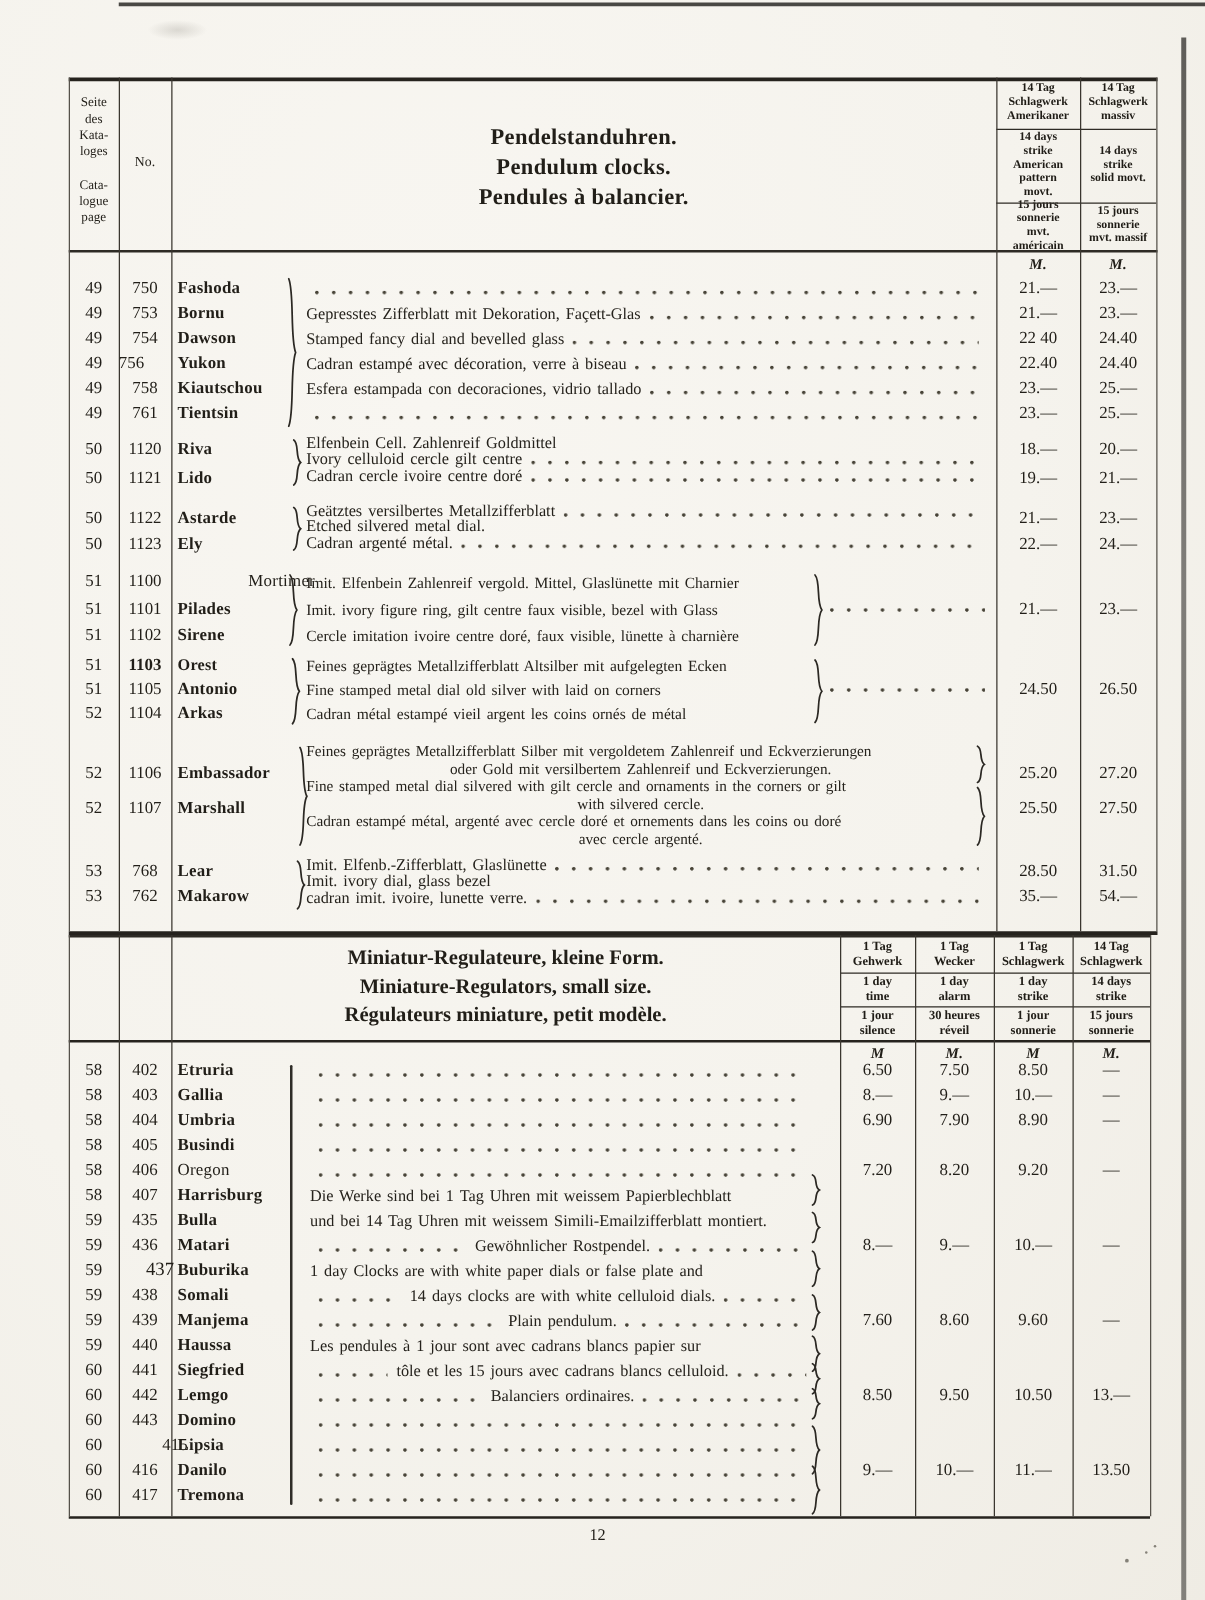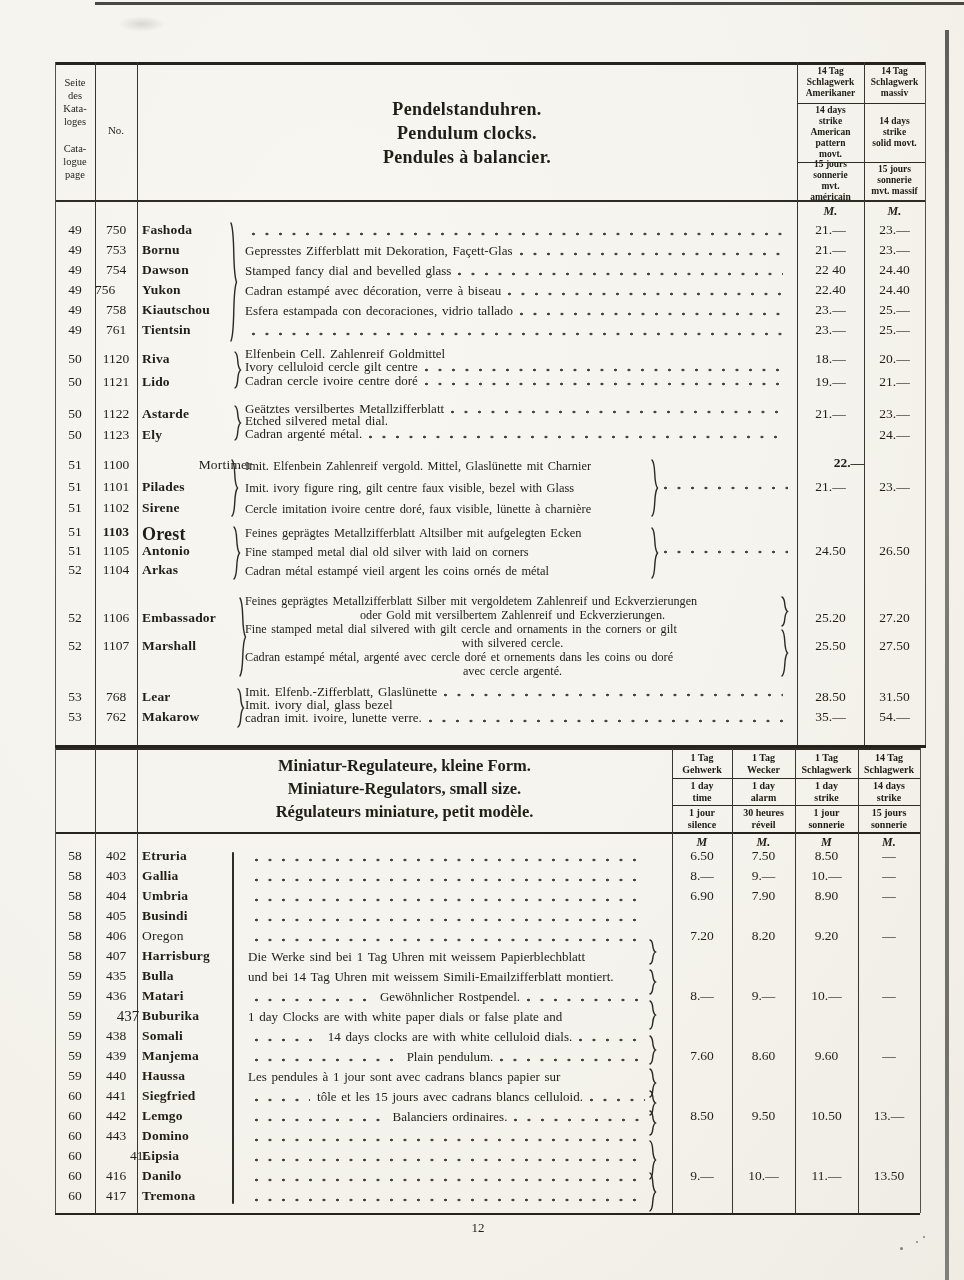--- a/index.html
+++ b/index.html
@@ -210,21 +210,21 @@
         <path d="M2 1 C6.5 3.8000000000000003 3 15.200000000000001 7.5 19 C3 22.8 6.5 34.2 2 37" fill="none" stroke="#2b2823" stroke-width="1.4" stroke-linecap="round"></path>
       </svg></div>
     <div class="cell" style="left: 55px; top: 406px; width: 40px; text-align: center; font-size: 13.5px; font-weight: 400; font-style: normal; letter-spacing: 0px;">50</div>
     <div class="cell" style="left: 95px; top: 406px; width: 42px; text-align: center; font-size: 13.5px; font-weight: 400; font-style: normal; letter-spacing: 0px;">1122</div>
     <div class="cell" style="left: 142px; top: 406px; width: 110px; text-align: left; font-size: 13.5px; font-weight: 700; font-style: normal; letter-spacing: 0.2px;">Astarde</div>
     <div class="cell" style="left: 797px; top: 406px; width: 67px; text-align: center; font-size: 13.5px; font-weight: 400; font-style: normal; letter-spacing: 0px;">21.—</div>
     <div class="cell" style="left: 864px; top: 406px; width: 61px; text-align: center; font-size: 13.5px; font-weight: 400; font-style: normal; letter-spacing: 0px;">23.—</div>
     <div class="cell" style="left: 55px; top: 427px; width: 40px; text-align: center; font-size: 13.5px; font-weight: 400; font-style: normal; letter-spacing: 0px;">50</div>
     <div class="cell" style="left: 95px; top: 427px; width: 42px; text-align: center; font-size: 13.5px; font-weight: 400; font-style: normal; letter-spacing: 0px;">1123</div>
     <div class="cell" style="left: 142px; top: 427px; width: 110px; text-align: left; font-size: 13.5px; font-weight: 700; font-style: normal; letter-spacing: 0.2px;">Ely</div>
-    <div class="cell" style="left: 797px; top: 427px; width: 67px; text-align: right; font-size: 13.5px; font-weight: 700; font-style: normal; letter-spacing: 0px; margin-top: 28px;">22.—</div>
+    <div class="cell" style="left: 797px; top: 427px; width: 67px; text-align: center; font-size: 13.5px; font-weight: 400; font-style: normal; letter-spacing: 0px;">22.—</div>
     <div class="cell" style="left: 864px; top: 427px; width: 61px; text-align: center; font-size: 13.5px; font-weight: 400; font-style: normal; letter-spacing: 0px;">24.—</div>
     <div class="dline" style="left: 245px; top: 400px; width: 545px; font-size: 13px;">
       <span>Geätztes versilbertes Metallzifferblatt</span>
       <span class="dfill"></span>
     </div>
     <div class="dline" style="left: 245px; top: 412px; width: 545px; font-size: 13px;">
       <span>Etched silvered metal dial.</span>
     </div>
     <div class="dline" style="left: 245px; top: 425px; width: 545px; font-size: 13px;">
       <span>Cadran argenté métal.</span>
@@ -255,21 +255,21 @@
     </div>
     <div class="abs" style="left: 230px; top: 459px; width: 9px; height: 58px;"><svg width="9" height="58" viewBox="0 0 9 58">
         <path d="M2 1 C6.5 5.800000000000001 3 23.200000000000003 7.5 29 C3 34.8 6.5 52.2 2 57" fill="none" stroke="#2b2823" stroke-width="1.4" stroke-linecap="round"></path>
       </svg></div>
     <div class="abs" style="left: 650px; top: 459px; width: 9px; height: 58px;"><svg width="9" height="58" viewBox="0 0 9 58">
         <path d="M2 1 C6.5 5.800000000000001 3 23.200000000000003 7.5 29 C3 34.8 6.5 52.2 2 57" fill="none" stroke="#2b2823" stroke-width="1.4" stroke-linecap="round"></path>
       </svg></div>
     <div class="dotsbg" style="left: 664px; top: 486px; width: 124px;"></div>
     <div class="cell" style="left: 55px; top: 524px; width: 40px; text-align: center; font-size: 13.5px; font-weight: 400; font-style: normal; letter-spacing: 0px;">51</div>
     <div class="cell" style="left: 95px; top: 524px; width: 42px; text-align: center; font-size: 13.5px; font-weight: 700; font-style: normal; letter-spacing: 0px;">1103</div>
-    <div class="cell" style="left: 142px; top: 524px; width: 110px; text-align: left; font-size: 18px; font-weight: 700; font-style: normal; letter-spacing: 0.2px;">Orest</div>
+    <div class="cell" style="left: 142px; top: 524px; width: 110px; text-align: left; font-size: 13px; font-weight: 700; font-style: normal; letter-spacing: 0.2px;">Orest</div>
     <div class="cell" style="left: 55px; top: 543px; width: 40px; text-align: center; font-size: 13.5px; font-weight: 400; font-style: normal; letter-spacing: 0px;">51</div>
     <div class="cell" style="left: 95px; top: 543px; width: 42px; text-align: center; font-size: 13.5px; font-weight: 400; font-style: normal; letter-spacing: 0px;">1105</div>
     <div class="cell" style="left: 142px; top: 543px; width: 110px; text-align: left; font-size: 13.5px; font-weight: 700; font-style: normal; letter-spacing: 0.2px;">Antonio</div>
     <div class="cell" style="left: 55px; top: 562px; width: 40px; text-align: center; font-size: 13.5px; font-weight: 400; font-style: normal; letter-spacing: 0px;">52</div>
     <div class="cell" style="left: 95px; top: 562px; width: 42px; text-align: center; font-size: 13.5px; font-weight: 400; font-style: normal; letter-spacing: 0px;">1104</div>
     <div class="cell" style="left: 142px; top: 562px; width: 110px; text-align: left; font-size: 13.5px; font-weight: 700; font-style: normal; letter-spacing: 0.2px;">Arkas</div>
     <div class="cell" style="left: 797px; top: 543px; width: 67px; text-align: center; font-size: 13.5px; font-weight: 400; font-style: normal; letter-spacing: 0px;">24.50</div>
     <div class="cell" style="left: 864px; top: 543px; width: 61px; text-align: center; font-size: 13.5px; font-weight: 400; font-style: normal; letter-spacing: 0px;">26.50</div>
     <div class="dline" style="left: 245px; top: 524px; width: 400px; font-size: 12.4px;">
       <span>Feines geprägtes Metallzifferblatt Altsilber mit aufgelegten Ecken</span>

